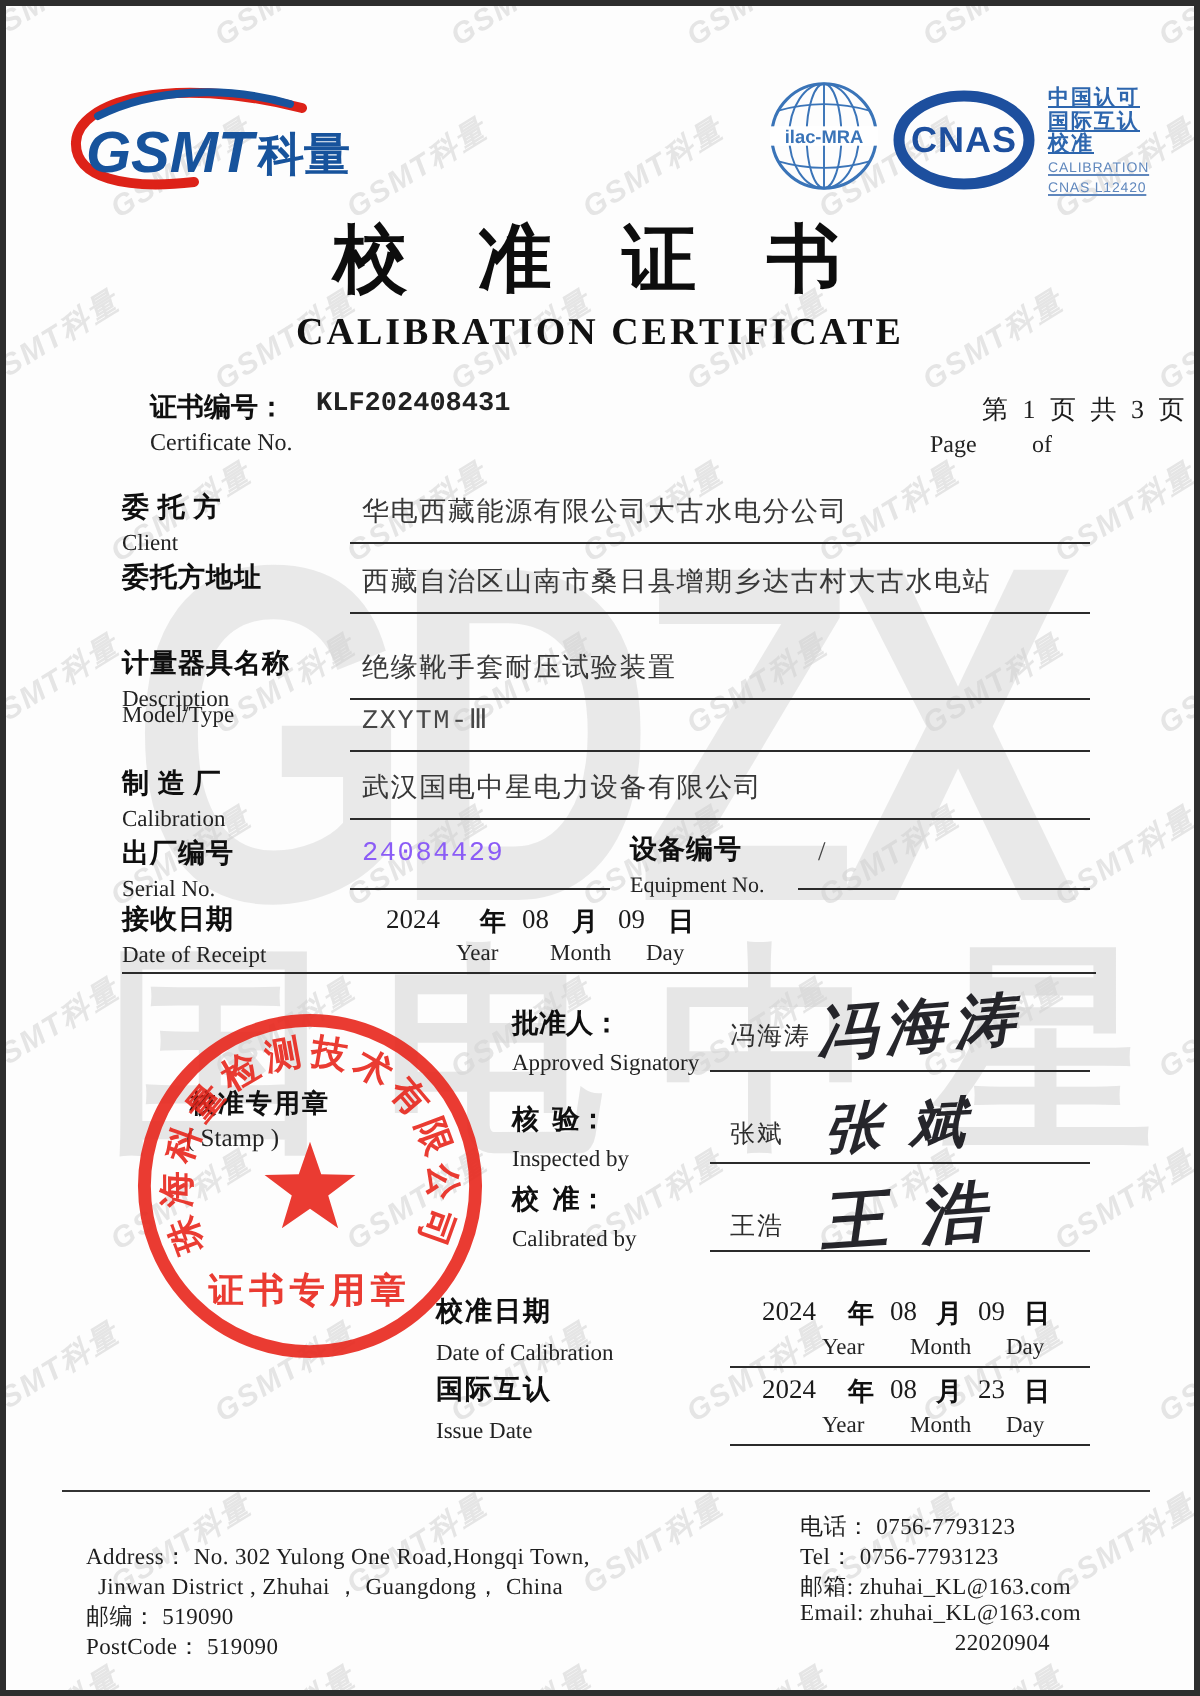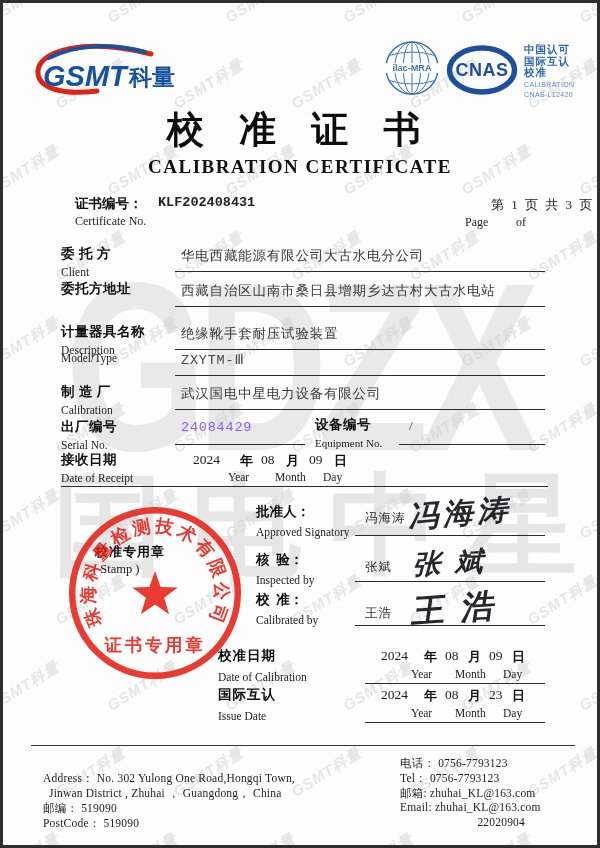--- a/index.html
+++ b/index.html
@@ -27,21 +27,21 @@
     font:700 110px "Liberation Serif",serif;line-height:1;
     color:#d2d2d2;opacity:.52;letter-spacing:28px;white-space:nowrap;
   }
   
   .abs{position:absolute;}
   .content{position:absolute;inset:0;z-index:1;}
   .zh-b{font-weight:700;color:#101010;}
   .en-s{font-size:11.5px;color:#232323;}
   .rule{position:absolute;border-bottom:1.3px solid #2b2b2b;height:0;}
   
-  .cnas-txt div{font:700 10.5px "Liberation Sans",sans-serif;color:#2d66ae;line-height:11.5px;letter-spacing:1px;}
+  .cnas-txt div{font:700 10.5px "Liberation Sans",sans-serif;color:#2d66ae;line-height:11.5px;letter-spacing:1px;text-decoration:underline;}
   .cnas-txt .sm{font:400 7px "Liberation Sans",sans-serif;color:#5f87bd;letter-spacing:.4px;line-height:9px;margin-top:1px;}
   
   .title-zh{position:absolute;top:102px;left:0;width:100%;text-align:center;
     font-size:37px;font-weight:700;letter-spacing:13px;color:#0d0d0d;}
   .title-en{position:absolute;top:153px;left:0;width:100%;text-align:center;
     font-size:19px;font-weight:600;letter-spacing:1.5px;color:#111;}
   
   .certlbl{font-size:13.5px;}
   .mono-val{font-family:"Liberation Mono",monospace;}
   

